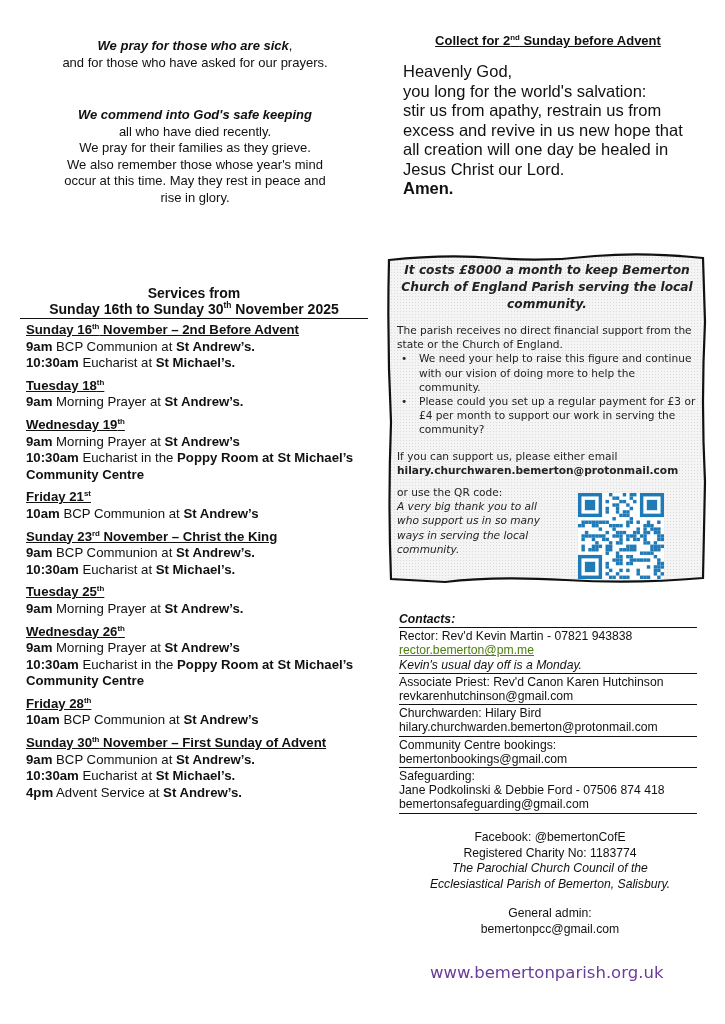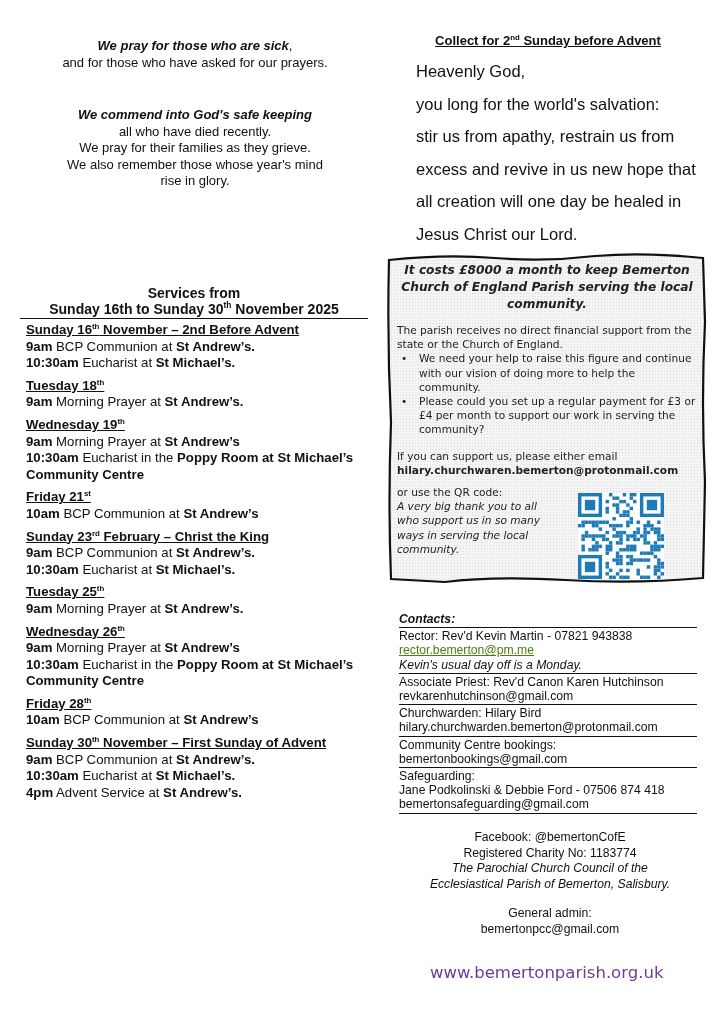--- a/index.html
+++ b/index.html
@@ -11,21 +11,21 @@
   
   .prayers { left:30px; top:38px; width:330px; text-align:center; font-size:13px; line-height:16.5px; }
   .prayers .bi { font-weight:bold; font-style:italic; }
   .prayers p { margin:0; }
   .prayers .gap { height:36px; }
 
   
   .collect { left:403px; top:33px; width:310px; }
   .collect-title { font-weight:bold; font-size:13px; text-decoration:underline; text-align:center; width:290px; margin-bottom:14px; }
   .collect-body { font-size:16.5px; line-height:19.5px; }
-  .collect-body p { margin:13px; }
+  .collect-body p { margin:0; }
   .amen { font-weight:bold; }
 
   
   .services-head { left:20px; top:285px; width:348px; text-align:center; font-weight:bold; font-size:14px; line-height:16px; border-bottom:1.5px solid #111; padding-bottom:1px; }
   .services { left:26px; top:322px; width:345px; font-size:13.2px; line-height:16.6px; }
   .day { margin-bottom:6px; }
   .day-title { font-weight:bold; text-decoration:underline; }
   .svc b { font-weight:bold; }
   .svc span { font-weight:normal; }
 
@@ -60,20 +60,21 @@
 <body>
 
 <div class="abs prayers">
   <p><span class="bi">We pray for those who are sick</span><span>,</span></p>
   <p>and for those who have asked for our prayers.</p>
   <div class="gap"></div>
   <p class="bi">We commend into God's safe keeping</p>
   <p>all who have died recently.</p>
   <p>We pray for their families as they grieve.</p>
   <p>We also remember those whose year's mind</p>
+  <p>occur at this time. May they rest in peace and</p>
   <p>rise in glory.</p>
 </div>
 
 <div class="abs collect">
   <div class="collect-title"><span>Collect for 2</span><sup>nd</sup><span> Sunday before Advent</span></div>
   <div class="collect-body">
     <p>Heavenly God,</p>
     <p>you long for the world's salvation:</p>
     <p>stir us from apathy, restrain us from</p>
     <p>excess and revive in us new hope that</p>
@@ -101,21 +102,21 @@
     <div class="day">
       <div class="day-title"><span>Wednesday 19</span><sup>th</sup><span></span></div>
       <div class="svc"><b>9am</b><span> Morning Prayer at </span><b>St Andrew’s</b></div>
       <div class="svc"><b>10:30am</b><span> Eucharist in the </span><b>Poppy Room at St Michael’s Community Centre</b></div>
     </div>
     <div class="day">
       <div class="day-title"><span>Friday 21</span><sup>st</sup><span></span></div>
       <div class="svc"><b>10am</b><span> BCP Communion at </span><b>St Andrew’s</b></div>
     </div>
     <div class="day">
-      <div class="day-title"><span>Sunday 23</span><sup>rd</sup><span> February – Christ the King</span></div>
+      <div class="day-title"><span>Sunday 23</span><sup>rd</sup><span> November – Christ the King</span></div>
       <div class="svc"><b>9am</b><span> BCP Communion at </span><b>St Andrew’s.</b></div>
       <div class="svc"><b>10:30am</b><span> Eucharist at </span><b>St Michael’s.</b></div>
     </div>
     <div class="day">
       <div class="day-title"><span>Tuesday 25</span><sup>th</sup><span></span></div>
       <div class="svc"><b>9am</b><span> Morning Prayer at </span><b>St Andrew’s.</b></div>
     </div>
     <div class="day">
       <div class="day-title"><span>Wednesday 26</span><sup>th</sup><span></span></div>
       <div class="svc"><b>9am</b><span> Morning Prayer at </span><b>St Andrew’s</b></div>

